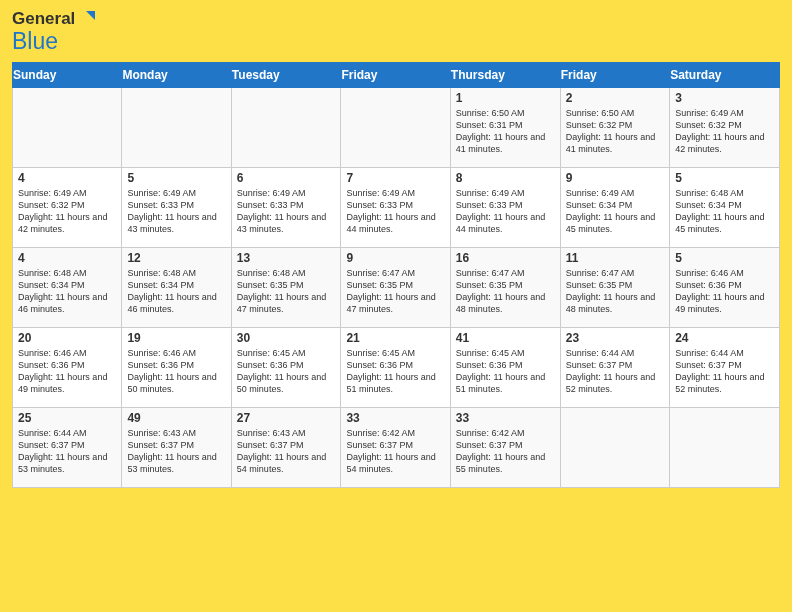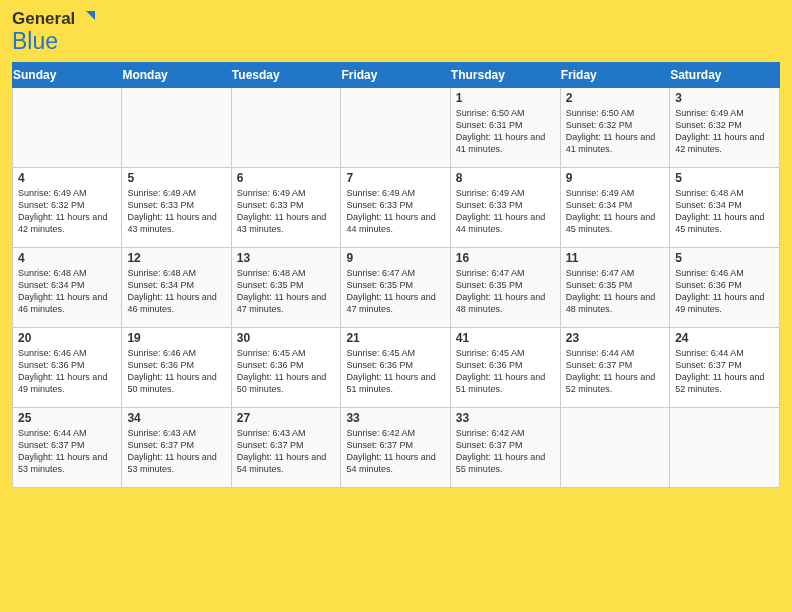--- a/index.html
+++ b/index.html
@@ -275,21 +275,21 @@
           </td>
         </tr>
         <tr>
           <td>
             <span class="day-num">25</span>
             <div class="day-info" style="white-space: pre-line;">Sunrise: 6:44 AM
 Sunset: 6:37 PM
 Daylight: 11 hours and 53 minutes.</div>
           </td>
           <td>
-            <span class="day-num">34</span>
+            <span class="day-num">49</span>
             <div class="day-info" style="white-space: pre-line;">Sunrise: 6:43 AM
 Sunset: 6:37 PM
 Daylight: 11 hours and 53 minutes.</div>
           </td>
           <td>
             <span class="day-num">27</span>
             <div class="day-info" style="white-space: pre-line;">Sunrise: 6:43 AM
 Sunset: 6:37 PM
 Daylight: 11 hours and 54 minutes.</div>
           </td>

